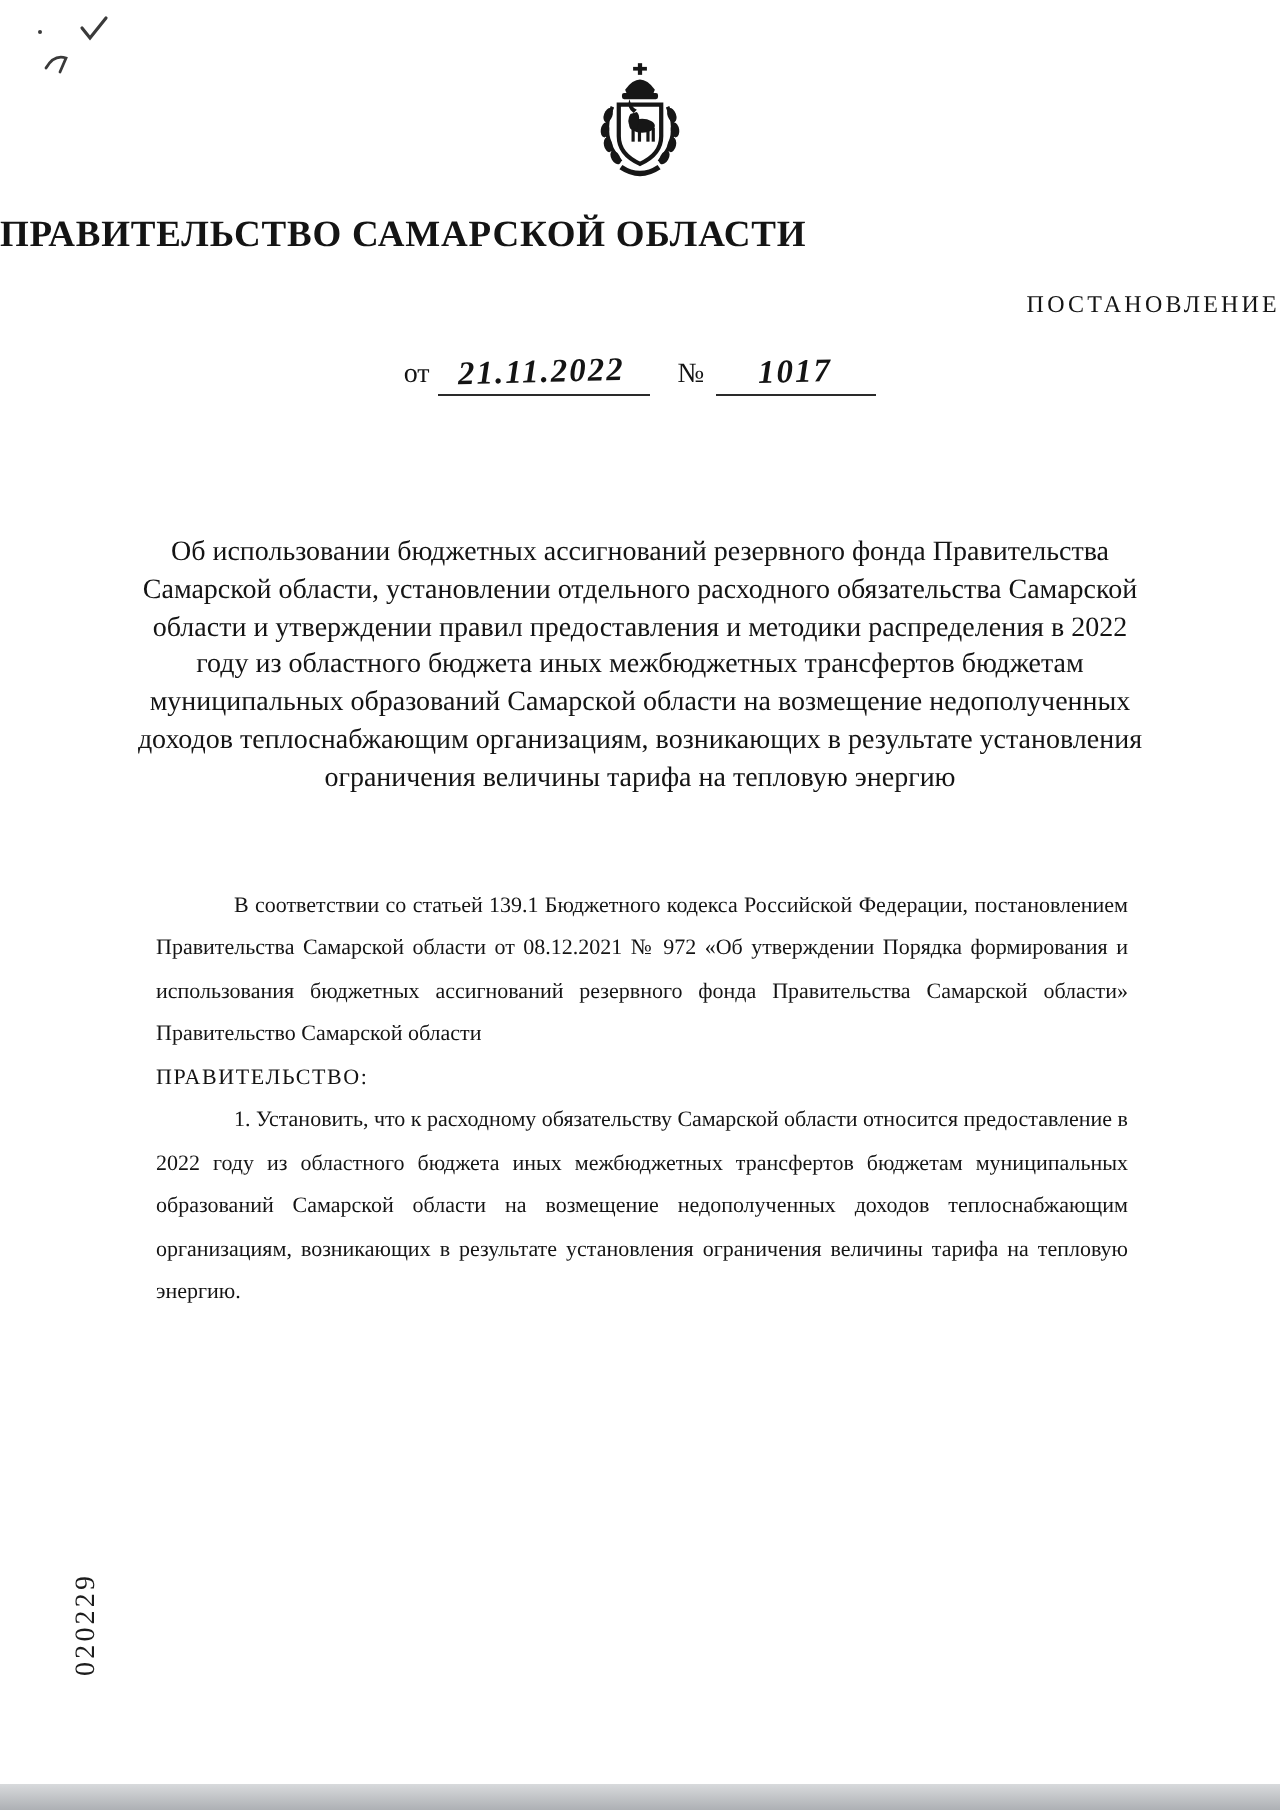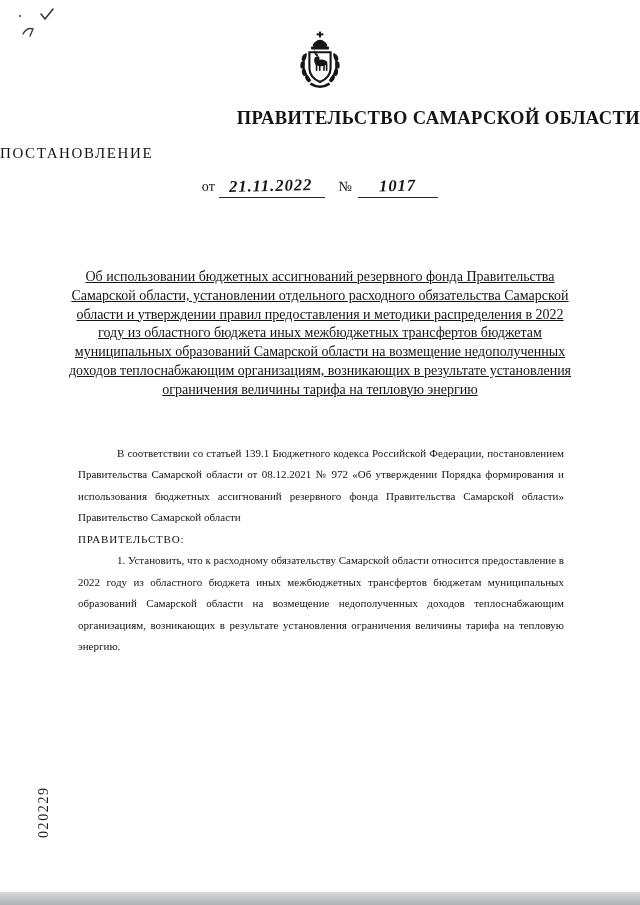--- a/index.html
+++ b/index.html
@@ -11,43 +11,43 @@
   .page{position:absolute;inset:0}
 
   
   .pen-marks{position:absolute;left:14px;top:6px}
 
   
   .emblem-wrap{position:absolute;top:30px;left:0;right:0;display:flex;justify-content:center}
 
   
   .authority{
-    position:absolute;top:108px;left:0;right:0;text-align:right;
+    position:absolute;top:108px;left:0;right:0;text-align:left;
     font-weight:bold;font-size:18.5px;letter-spacing:.4px;
   }
   .doctype{
-    position:absolute;top:145px;left:0;right:0;text-align:left;
-    font-size:15px;letter-spacing:1.6px;
+    position:absolute;top:145px;left:0;right:0;text-align:right;
+    font-size:12px;letter-spacing:1.6px;
   }
   .dateline{
     position:absolute;top:176px;left:0;right:0;text-align:center;
     font-size:14px;
   }
   .hand{
     display:inline-block;font-style:italic;font-weight:600;font-size:16.5px;
     letter-spacing:1px;transform:rotate(-1.5deg);
   }
   .u{display:inline-block;border-bottom:1.3px solid #2a2a2a;padding:0 6px 1px 4px}
   .u.date{min-width:96px;margin-left:4px;margin-right:14px}
   .u.num{min-width:70px;margin-left:6px}
 
   
   .subject{
     position:absolute;top:268px;left:67px;width:506px;
-    text-align:center;font-size:14px;line-height:1.34;text-decoration:underline;
+    text-align:center;font-size:14px;line-height:1.34;
   }
 
   
   .bodytext{
     position:absolute;top:443px;left:78px;width:486px;
     font-size:11px;line-height:1.95;text-align:justify;
   }
   .bodytext p{margin:0;text-indent:39px}
   .bodytext p.resolves{text-indent:0;letter-spacing:.8px}
 

